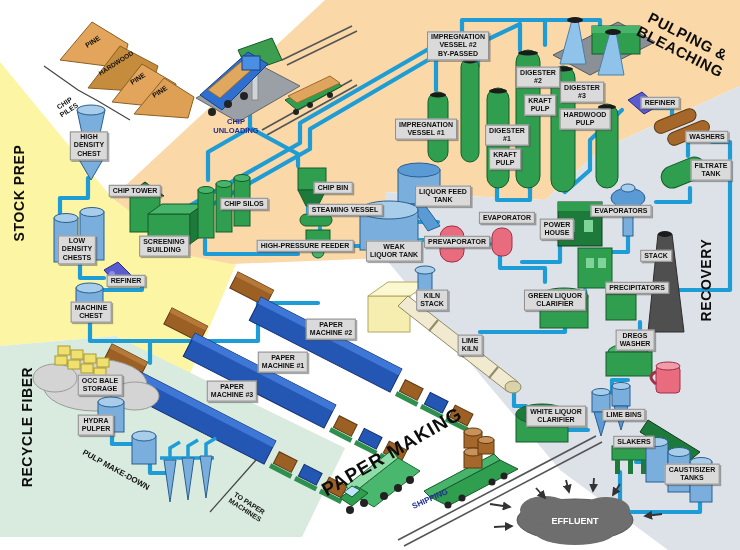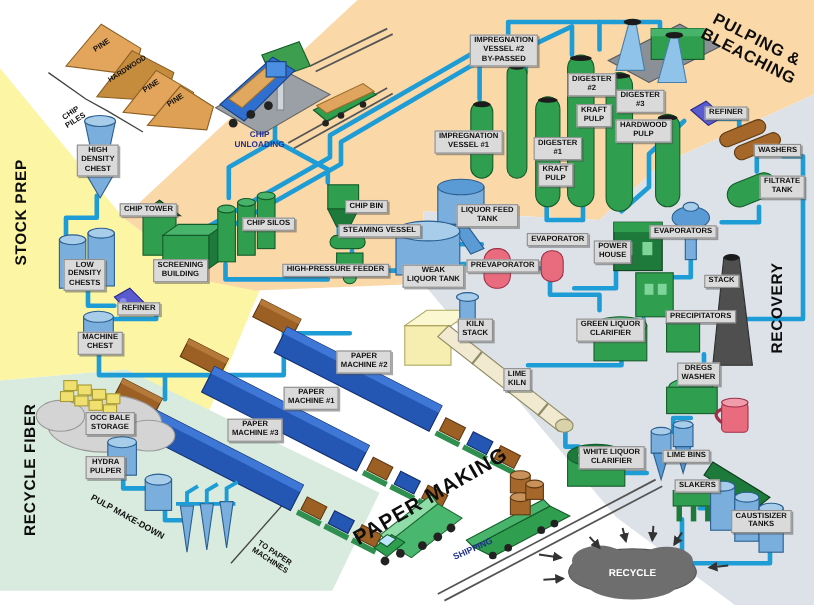--- a/index.html
+++ b/index.html
@@ -420,21 +420,21 @@
 <div class="rt" style="left:160px;top:92px;transform:translate(-50%,-50%) rotate(-33deg);">PINE</div>
 <div class="rt" style="left:67px;top:107px;transform:translate(-50%,-50%) rotate(-33deg);">CHIP
 PILES</div>
 
 <div class="rt blue-note" style="left:236px;top:127px;transform:translate(-50%,-50%);font-size:7.5px;">CHIP
 UNLOADING</div>
 <div class="rt" style="left:116px;top:470px;transform:translate(-50%,-50%) rotate(29deg);font-size:8px;">PULP MAKE-DOWN</div>
 <div class="rt" style="left:247px;top:507px;transform:translate(-50%,-50%) rotate(33deg);">TO PAPER
 MACHINES</div>
 <div class="rt blue-note" style="left:430px;top:499px;transform:translate(-50%,-50%) rotate(-24deg);font-size:8px;">SHIPPING</div>
-<div class="effl" style="left:575px;top:521px;">RECYCLE</div>
+<div class="effl" style="left:575px;top:521px;">EFFLUENT</div>
 
 <div class="lbl" style="left:89px;top:146px;">HIGH
 DENSITY
 CHEST</div>
 <div class="lbl" style="left:135px;top:191px;">CHIP TOWER</div>
 <div class="lbl" style="left:164px;top:246px;">SCREENING
 BUILDING</div>
 <div class="lbl" style="left:77px;top:250px;">LOW
 DENSITY
 CHESTS</div>

